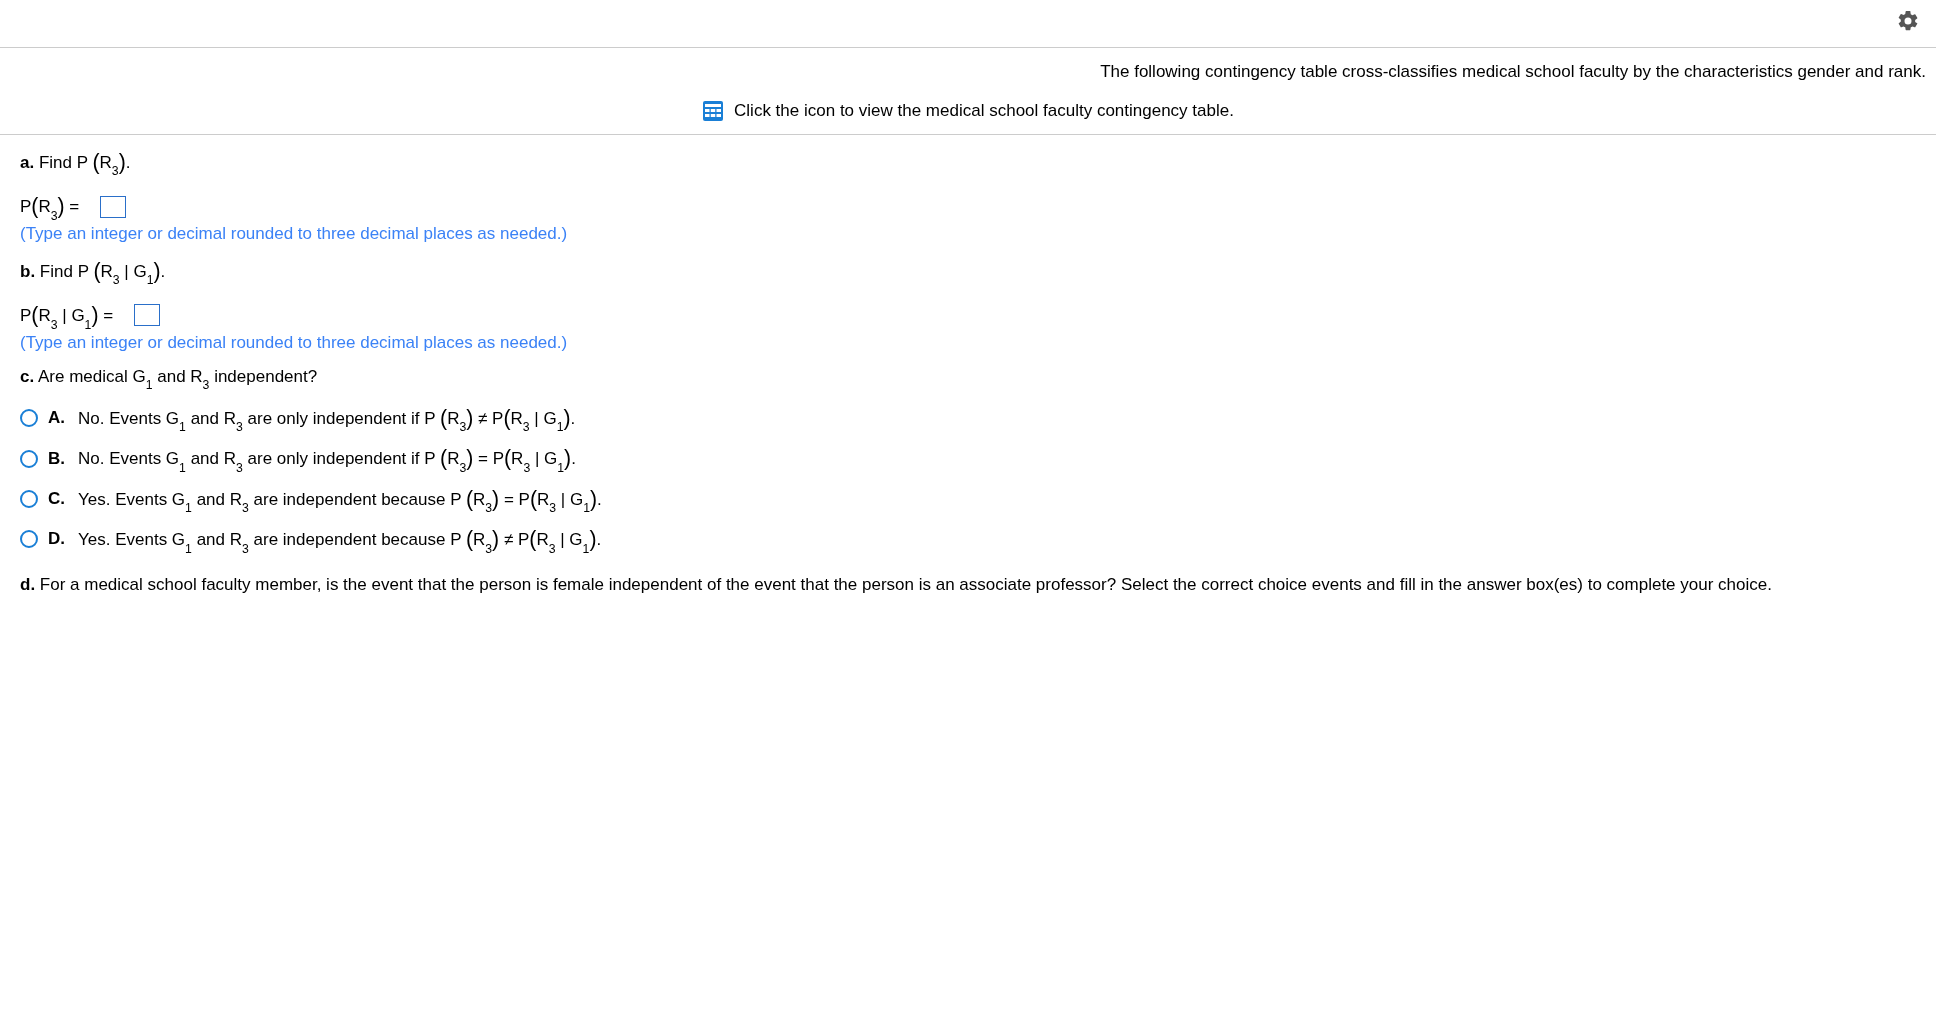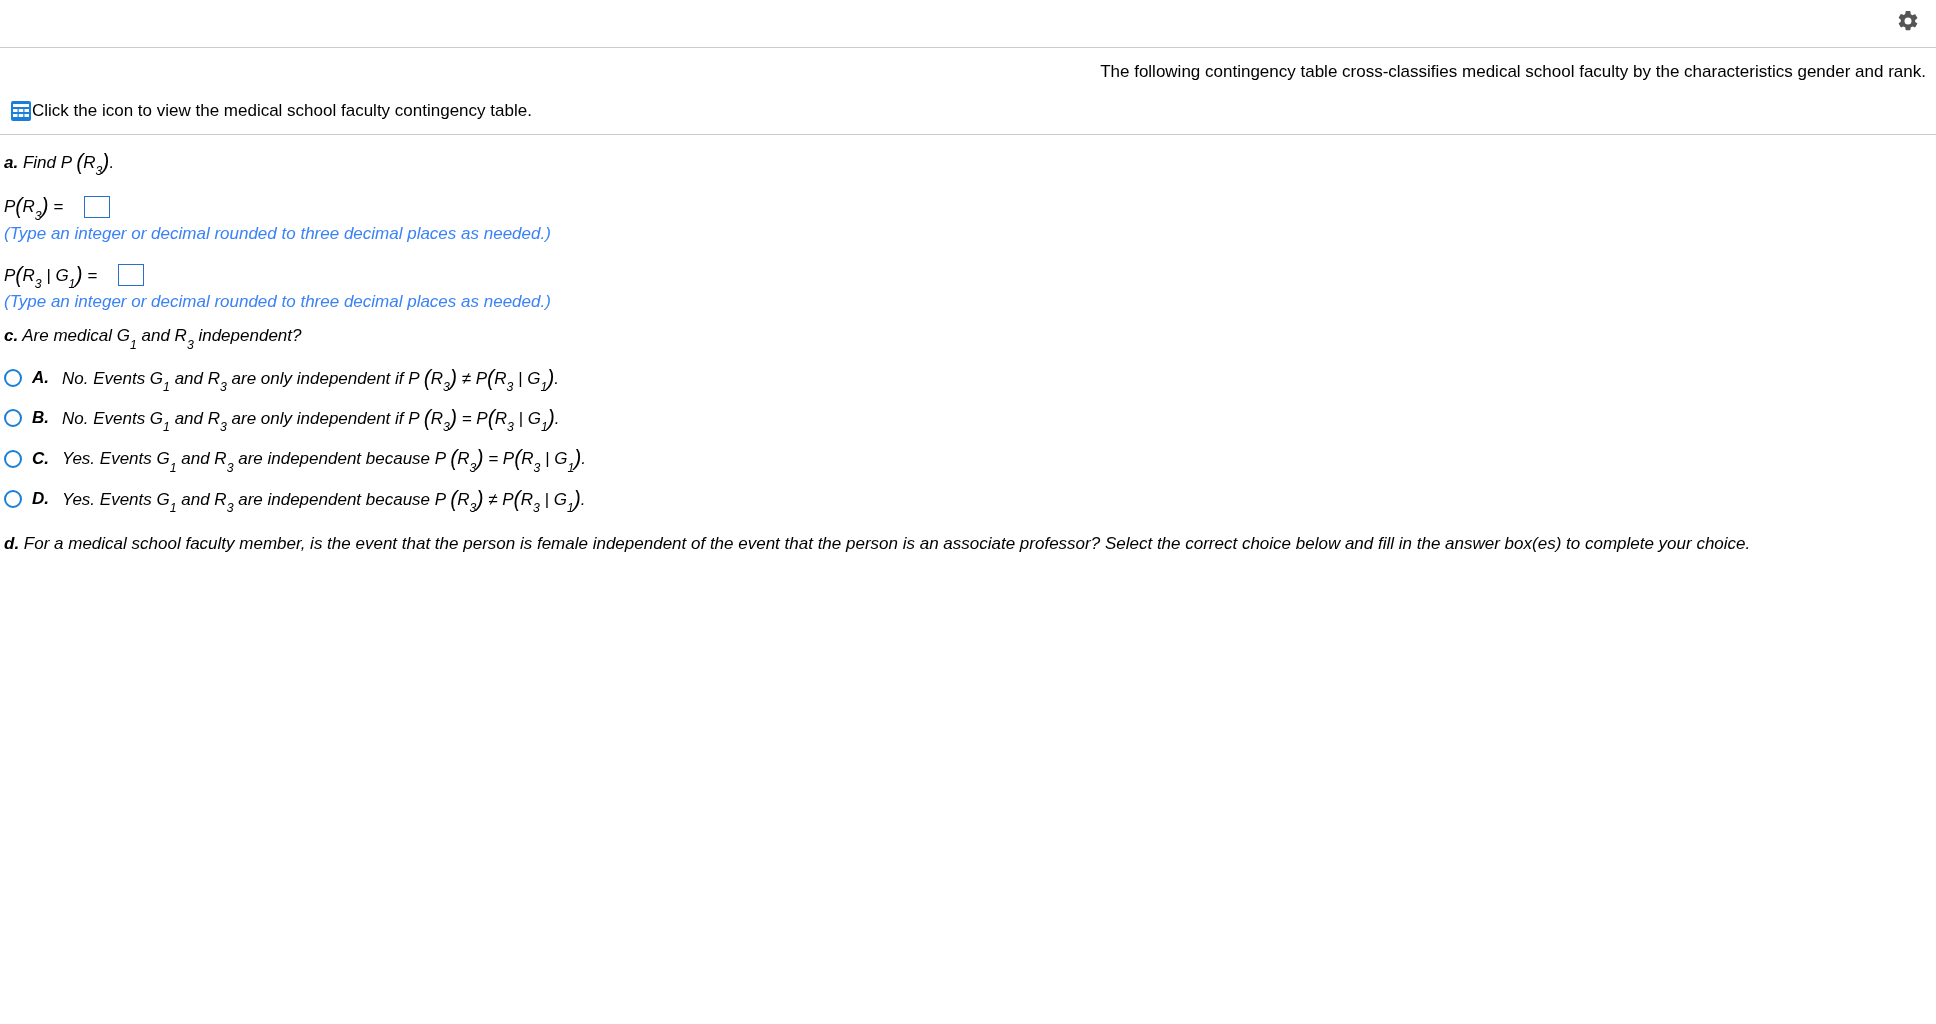--- a/index.html
+++ b/index.html
@@ -27,32 +27,33 @@
       padding: 14px 10px 12px;
       border-bottom: 1px solid #ccc;
     }
     .intro-text {
       margin-bottom: 18px;
       text-align: right;
     }
     .table-link-row {
       display: flex;
       align-items: center;
+      gap: 10px;
+      justify-content: center;
     }
     .table-icon {
       width: 22px;
       height: 22px;
       display: inline-flex;
       align-items: center;
       justify-content: center;
     }
     .table-icon svg { width: 22px; height: 22px; }
     .content {
-      padding: 14px 4px;
-      font-style: italic;
+      padding: 14px 20px;
     }
     .part {
       margin-bottom: 14px;
     }
     .bold { font-weight: bold; }
     .math-sub {
       font-size: 0.72em;
       vertical-align: sub;
       position: relative;
       top: 3px;
@@ -140,20 +141,25 @@
     <span class="bold">a.</span>
     <span>Find P</span>
     <span class="big-paren">(</span>R<span class="math-sub">3</span><span class="big-paren">)</span>.
   </div>
   <div class="answer-line">
     <span>P<span class="big-paren">(</span>R<span class="math-sub">3</span><span class="big-paren">)</span> =</span>
     <span class="answer-box"></span>
   </div>
   <p class="hint-text">(Type an integer or decimal rounded to three decimal places as needed.)</p>
 
+  <div class="part">
+    <span class="bold">b.</span>
+    <span>Find P</span>
+    <span class="big-paren">(</span>R<span class="math-sub">3</span> | G<span class="math-sub">1</span><span class="big-paren">)</span>.
+  </div>
   <div class="answer-line">
     <span>P<span class="big-paren">(</span>R<span class="math-sub">3</span> | G<span class="math-sub">1</span><span class="big-paren">)</span> =</span>
     <span class="answer-box"></span>
   </div>
   <p class="hint-text">(Type an integer or decimal rounded to three decimal places as needed.)</p>
 
   <div class="part">
     <span class="bold">c.</span>
     <span>Are medical G</span><span class="math-sub">1</span><span> and R</span><span class="math-sub">3</span><span> independent?</span>
   </div>
@@ -192,16 +198,16 @@
       <span class="option-letter">D.</span>
       <span>
         <span>Yes. Events G</span><span class="math-sub">1</span><span> and R</span><span class="math-sub">3</span><span> are independent because P</span>
         <span class="big-paren">(</span>R<span class="math-sub">3</span><span class="big-paren">)</span><span> ≠ P</span><span class="big-paren">(</span>R<span class="math-sub">3</span> | G<span class="math-sub">1</span><span class="big-paren">)</span>.
       </span>
     </div>
   </div>
 
   <div class="part" style="margin-top:20px;">
     <span class="bold">d.</span>
-    <span>For a medical school faculty member, is the event that the person is female independent of the event that the person is an associate professor? Select the correct choice below and fill in the answer box(es) to complete your choice.</span>
+    <span>For a medical school faculty member, is the event that the person is female independent of the event that the person is an associate professor? Select the correct choice events and fill in the answer box(es) to complete your choice.</span>
   </div>
 
 </div>
 
 </body></html>

